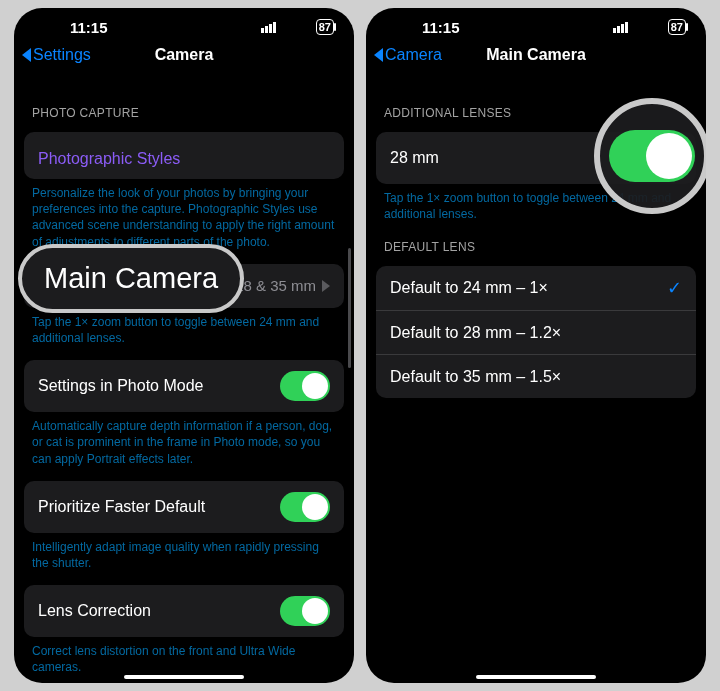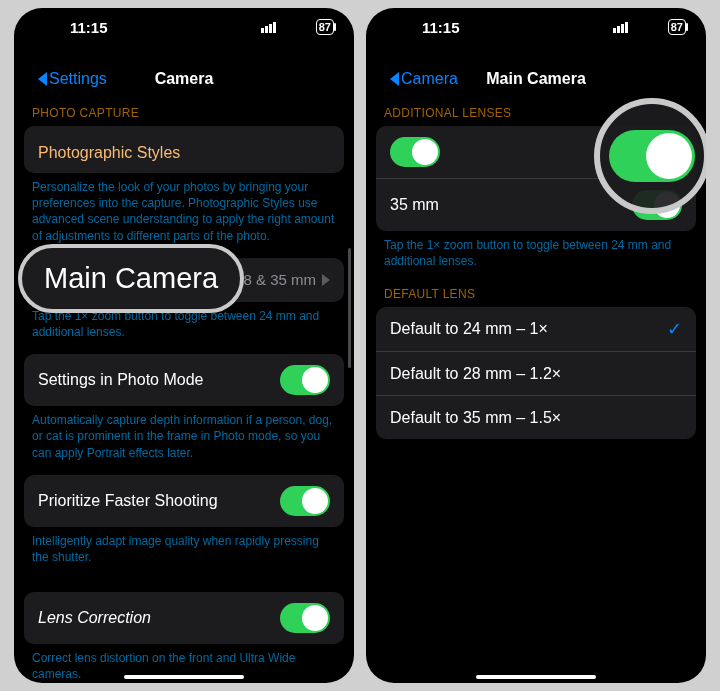--- a/index.html
+++ b/index.html
@@ -27,40 +27,40 @@
   .signal { display:flex; gap:1px; align-items:flex-end;}
   .bar { width:3px; background:#fff;}
   .b1{height:5px}.b2{height:7px}.b3{height:9px}.b4{height:11px}
   .batt {
     display:flex;align-items:center;
     border:1.5px solid #fff;border-radius:4px;
     padding:1px 2px;font-size:11px;font-weight:700;position:relative;
   }
   .batt:after{content:"";position:absolute;right:-3px;top:3px;width:2px;height:8px;background:#fff;border-radius:1px;}
   .navbar {
-    height: 42px; display:flex; align-items:flex-end;
-    position:relative; padding: 0 24px;
+    height: 42px; display:flex; align-items:flex-start;
+    position:relative; padding: 0 8px;
   }
   .back { display:flex; align-items:center; color:#0a84ff; font-size:16px; gap:2px;}
   .chevron-left { width:0;height:0;border-top:7px solid transparent;border-bottom:7px solid transparent;border-right:9px solid #0a84ff;}
   .title { position:absolute; left:0;right:0;text-align:center;font-size:16px;font-weight:600;}
   .content { flex:1; overflow-y:auto; padding: 0 0 20px 0;}
   .section-header {
-    font-size:12px; color:#a16207; text-transform:uppercase;
-    padding:18px 18px 6px 18px; letter-spacing:0.3px;
+    font-size:12px; color:#a3a3a3; text-transform:uppercase;
+    padding:18px 18px 12px 18px; letter-spacing:0.3px;
   }
   .group { background:#1c1c1e; margin: 0 10px; border-radius:10px; overflow:hidden;}
   .row {
     display:flex; align-items:center; justify-content:space-between;
     padding:11px 14px; min-height:44px; font-size:16px;
     border-top:0.5px solid #3a3a3c;
   }
   .group .row:first-child { border-top:none; }
   .row .label { flex:1; }
-  .link { color:#fdba74;margin-top:7px; }
+  .link { color:#8b5cf6;margin-top:7px; }
   .value { color:#8d8d93; font-size:15px; margin-right:6px;}
   .chevron-right { width:0;height:0;border-top:6px solid transparent;border-bottom:6px solid transparent;border-left:8px solid #5a5a5e;}
   .footer {
     font-size:12px; color:#0369a1; padding:6px 18px 0 18px; line-height:1.35;
   }
   .toggle {
     width:50px;height:30px;border-radius:15px;position:relative;
     transition:.2s;
   }
   .toggle .knob{
@@ -155,29 +155,29 @@
         <span class="label">Settings in Photo Mode</span>
         <span class="toggle on">
             <span class="knob"></span>
           </span>
       </div>
     </div>
     <div class="footer">Automatically capture depth information if a person, dog, or cat is prominent in the frame in Photo mode, so you can apply Portrait effects later.</div>
 
     <div class="group" style="margin-top:14px;">
       <div class="row">
-        <span class="label">Prioritize Faster Shooting</span>
+        <span class="label">Prioritize Faster Default</span>
         <span class="toggle on">
             <span class="knob"></span>
           </span>
       </div>
     </div>
     <div class="footer">Intelligently adapt image quality when rapidly pressing the shutter.</div>
 
-    <div class="group" style="margin-top:27px;font-style:italic;">
+    <div class="group" style="margin-top:14px;">
       <div class="row">
         <span class="label">Lens Correction</span>
         <span class="toggle on">
             <span class="knob"></span>
           </span>
       </div>
     </div>
     <div class="footer">Correct lens distortion on the front and Ultra Wide cameras.</div>
 
     <div class="group" style="margin-top:14px;">
@@ -215,26 +215,21 @@
     <span class="back">
       <span class="chevron-left"></span>
       <span>Camera</span>
     </span>
     <span class="title">Main Camera</span>
   </div>
   <div class="content">
     <div class="section-header">ADDITIONAL LENSES</div>
     <div class="group">
       <div class="row">
-        <span class="toggle on">
-            <span class="knob"></span>
-          </span>
-      </div>
-      <div class="row">
-        <span class="label">35 mm</span>
+        <span class="label">28 mm</span>
         <span class="toggle on">
             <span class="knob"></span>
           </span>
       </div>
     </div>
     <div class="footer">Tap the 1× zoom button to toggle between 24 mm and additional lenses.</div>
 
     <div class="section-header">DEFAULT LENS</div>
     <div class="group">
       <div class="row">

